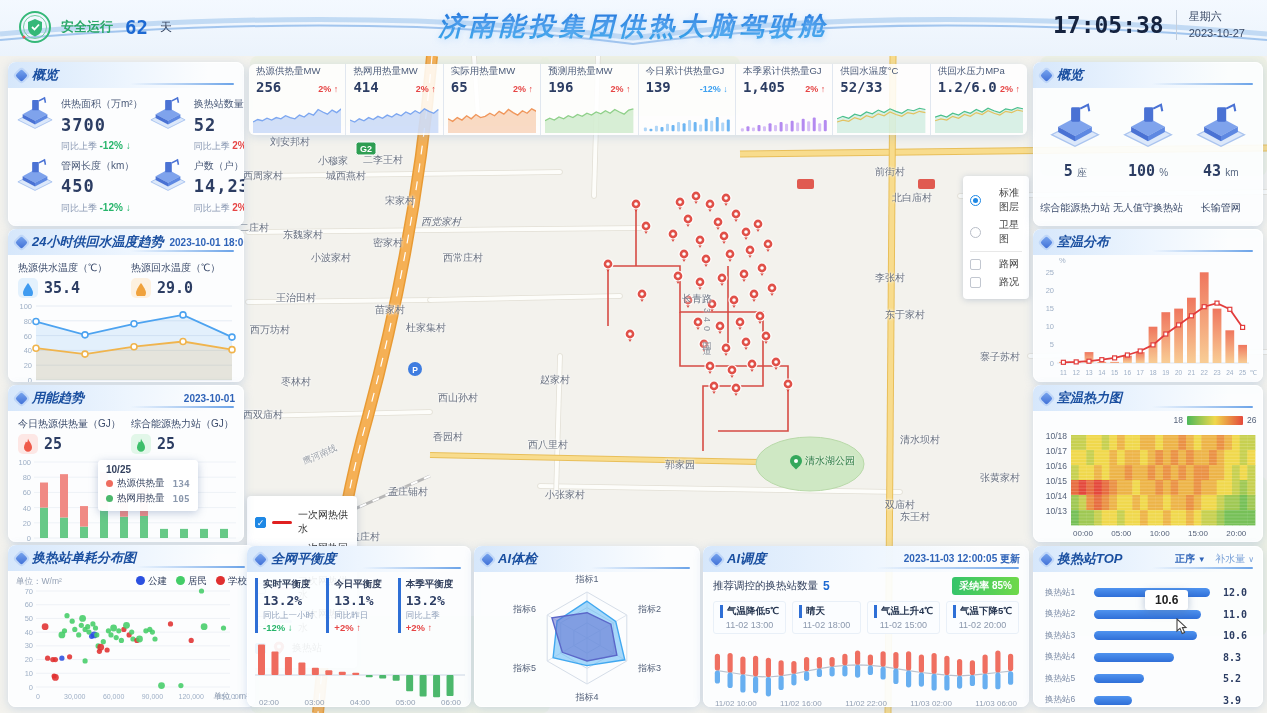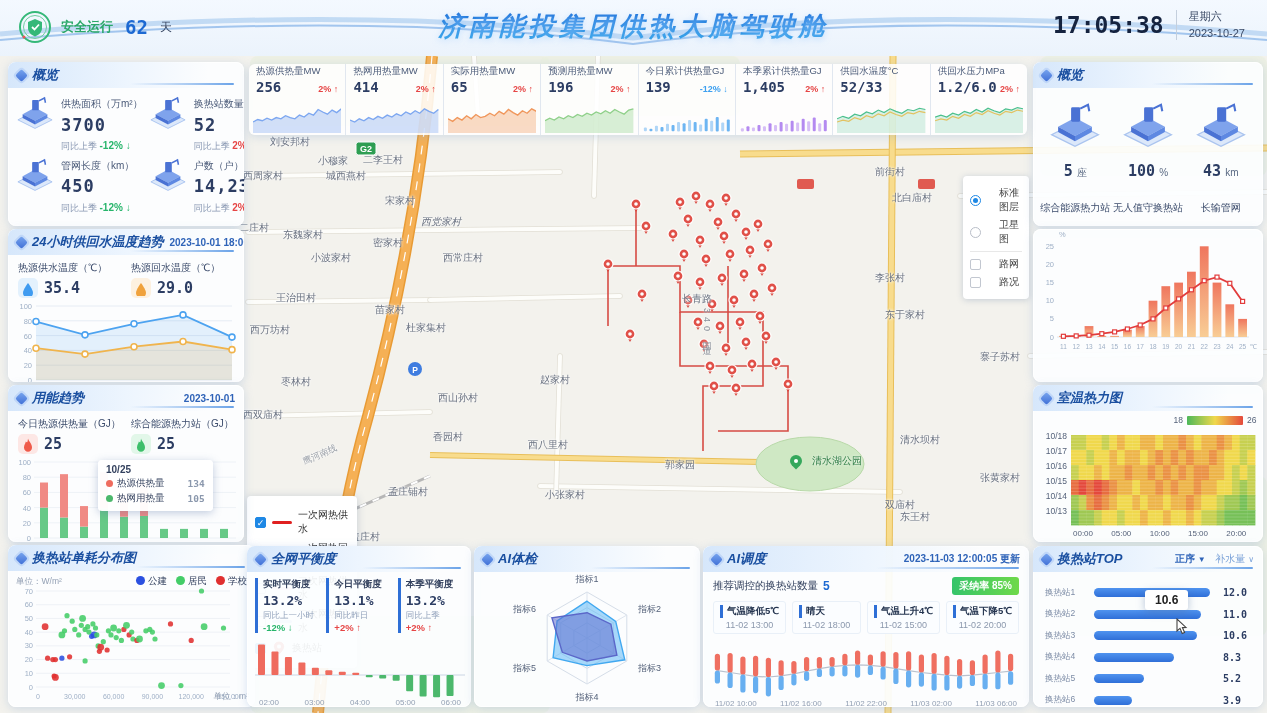--- a/index.html
+++ b/index.html
@@ -4,21 +4,21 @@
 <style>
   * { margin:0; padding:0; box-sizing:border-box; }
   html,body { width:1267px; height:713px; overflow:hidden; }
   body { font-family:"Liberation Sans", sans-serif; background:linear-gradient(180deg,#eef4fb 0%,#e2ebf5 100%); position:relative; color:#33415e; }
   
   #map-area { position:absolute; left:0; top:56px; width:1267px; height:657px; background:#f3f2ed; overflow:hidden; }
   #map-svg { position:absolute; left:0; top:0; }
   .map-label { position:absolute; transform:translate(-50%,-50%); font-size:10px; color:#697180; text-shadow:0 0 3px #fff,0 0 3px #fff; white-space:nowrap; }
   .map-label.rail { color:#9aa0a8; font-size:9px; }
   .map-vroad { position:absolute; writing-mode:vertical-rl; font-size:9px; color:#8a909a; letter-spacing:4px; text-shadow:0 0 3px #fff; }
-  .park-tag { position:absolute; display:flex; align-items:center; gap:10px; font-size:10px; color:#2f7d46; text-shadow:0 0 3px #fff; }
+  .park-tag { position:absolute; display:flex; align-items:center; gap:3px; font-size:10px; color:#2f7d46; text-shadow:0 0 3px #fff; }
   .park-dot { width:12px; height:12px; border-radius:50% 50% 50% 0; background:#35a85c; transform:rotate(-45deg); display:flex; align-items:center; justify-content:center; }
   .park-dot i { width:4px; height:4px; background:#fff; border-radius:50%; transform:rotate(45deg); }
   
   .map-ctrl { position:absolute; left:963px; top:120px; width:66px; background:#fff; border-radius:4px; box-shadow:0 1px 6px rgba(60,90,140,.25); padding:6px 7px; font-size:10px; color:#444; }
   .map-ctrl .row { display:flex; align-items:center; gap:18px; margin:4px 0; }
   .map-ctrl hr { border:none; border-top:1px solid #e8e8e8; margin:5px 0; }
   .radio { width:11px; height:11px; border:1px solid #b9bec8; border-radius:50%; background:#fff; position:relative; flex:none; }
   .radio.sel { border-color:#1e88e5; }
   .radio.sel::after { content:""; position:absolute; left:2px; top:2px; width:5px; height:5px; border-radius:50%; background:#1e88e5; }
   .cbx { width:11px; height:11px; border:1px solid #c2c7d0; border-radius:2px; background:#fff; flex:none; font-size:9px; line-height:10px; text-align:center; color:#fff; }
@@ -106,21 +106,21 @@
   .flt { color:#7ba2d8; font-weight:normal; margin-left:7px; }
   
   .sc-leg { position:absolute; right:8px; top:30px; display:flex; gap:9px; font-size:9.5px; color:#33415e; z-index:2; }
   .sc-leg i { display:inline-block; width:9px; height:9px; border-radius:50%; margin-right:3px; vertical-align:-1px; }
   .unit-tl { position:absolute; left:8px; top:31px; font-size:8.5px; color:#93a0b4; }
   .unit-br { position:absolute; right:6px; bottom:4px; font-size:8.5px; color:#93a0b4; }
   .tip-float { position:absolute; background:rgba(255,255,255,.97); border-radius:4px; box-shadow:0 2px 8px rgba(80,110,160,.35); padding:4px 8px; font-size:9.5px; color:#33415e; z-index:4; }
   .tip-float .tt { font-weight:bold; font-size:10px; margin-bottom:2px; }
   .tip-float .r { display:flex; align-items:center; gap:4px; margin:2px 0; white-space:nowrap; }
   .tip-float .r i { width:7px; height:7px; border-radius:50%; }
-  .tip-float .r .v { margin-left:19px; color:#8b98ad; font-family:"DejaVu Sans Mono",monospace; font-weight:bold; }
+  .tip-float .r .v { margin-left:4px; color:#8b98ad; font-family:"DejaVu Sans Mono",monospace; font-weight:bold; }
 </style>
 </head>
 <body>
 
 <div id="map-area">
   <svg id="map-svg" width="1267" height="657">
       <rect width="1267" height="657" fill="#f3f2ed"></rect>
       <rect x="250" y="0" width="300" height="70" fill="#e9efe0" opacity="0.7" rx="8"></rect>
       <rect x="540" y="0" width="200" height="60" fill="#e9efe0" opacity="0.7" rx="8"></rect>
       <rect x="1040" y="0" width="227" height="120" fill="#e9efe0" opacity="0.7" rx="8"></rect>
@@ -1133,20 +1133,24 @@
  <polygon points="20,12 33,19 20,26 7,19" fill="#7fa3ec"></polygon>
  <polygon points="7,19 20,26 20,30 7,23" fill="#4a72d4"></polygon>
  <polygon points="33,19 20,26 20,30 33,23" fill="#5e88e2"></polygon>
  <rect x="17" y="4" width="7" height="11" rx="1" fill="#4a72d4" transform="skewY(-8 20 9)"></rect>
  <path d="M24,5 L30,2 L31,7" fill="none" stroke="#4a72d4" stroke-width="1.6"></path>
 </svg><div class="num"><span class="led">43</span> <small>km</small></div><div class="cap">长输管网</div></div>
     </div>
 </div>
 
 <div class="panel" id="p-dist" style="left:1033px;top:229px;width:230px;height:153px;">
+  <div class="ph">
+      <span class="ph-ico"></span>
+      <b class="ph-t">室温分布</b>
+    </div>
   <div class="chart-box" id="dist-chart" style="height:124px;margin:0 4px;"><svg width="222" height="124">
         <defs>
           <linearGradient id="hg" x1="0" y1="0" x2="0" y2="1">
             <stop offset="0" stop-color="#ee6a50"></stop>
             <stop offset="1" stop-color="#f8c98c"></stop>
           </linearGradient>
         </defs>
         <text x="17" y="110.5" font-size="7.5" fill="#9fb0c6" text-anchor="end">0</text>
         <text x="17" y="92.35185185185186" font-size="7.5" fill="#9fb0c6" text-anchor="end">5</text>
         <text x="17" y="74.2037037037037" font-size="7.5" fill="#9fb0c6" text-anchor="end">10</text>

